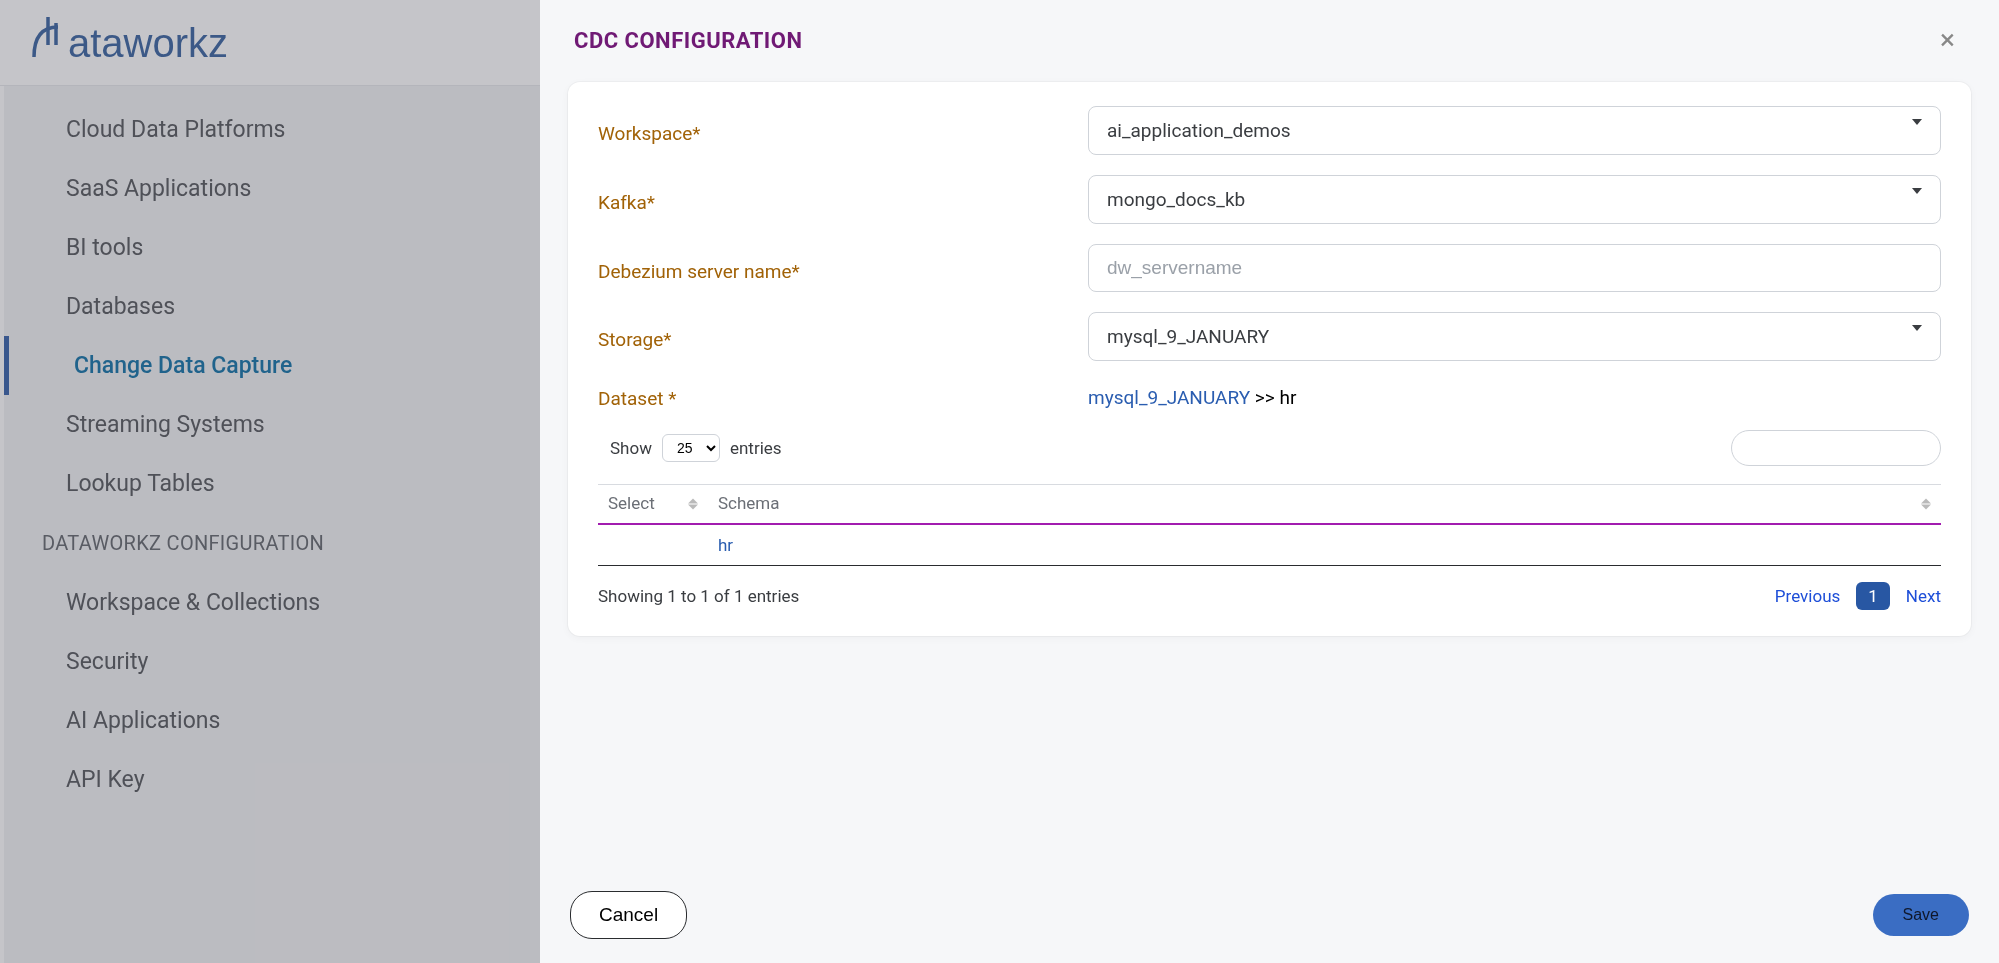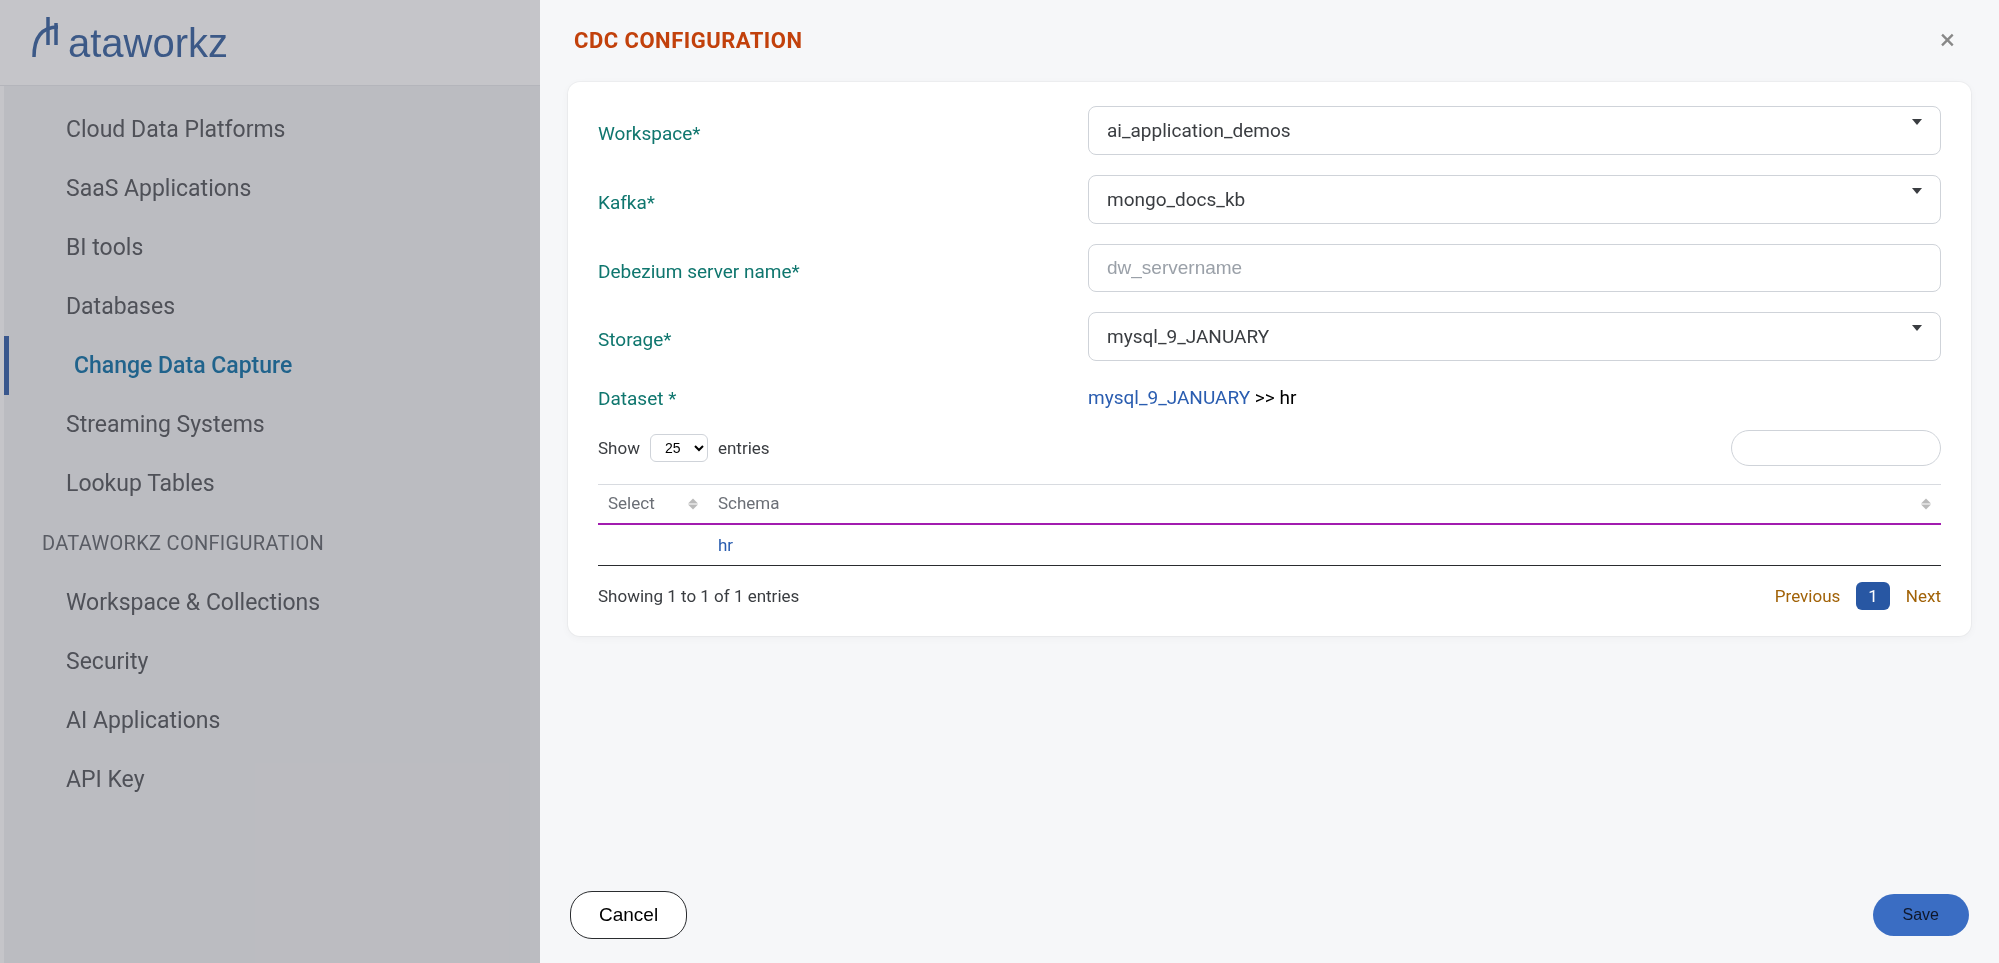--- a/index.html
+++ b/index.html
@@ -88,21 +88,21 @@
 .modal-header {
   display: flex;
   align-items: center;
   justify-content: space-between;
   padding: 22px 34px 10px 34px;
 }
 .modal-title {
   font-size: 22px;
   font-weight: 700;
   letter-spacing: 0.5px;
-  color: #c2410c;
+  color: #701a75;
 }
 .close-x {
   font-size: 28px;
   color: #888;
   cursor: pointer;
   line-height: 1;
   padding: 4px 10px;
 }
 
 .modal-body {
@@ -119,21 +119,21 @@
 }
 
 .form-row {
   display: flex;
   align-items: center;
   margin-bottom: 20px;
 }
 .form-label {
   width: 490px;
   font-size: 19px;
-  color: #0f766e;
+  color: #a16207;
   padding-top: 6px;
 }
 .form-control-wrap {
   flex: 1;
 }
 .form-select, .form-input {
   width: 100%;
   border: 1px solid #cfd3d9;
   border-radius: 8px;
   padding: 12px 18px;
@@ -158,20 +158,21 @@
 }
 .dataset-value .ds-link { color: #2a5db0; }
 .dataset-value { font-size: 19px; padding-top: 4px; }
 
 .table-controls {
   display: flex;
   justify-content: space-between;
   align-items: center;
   margin-top: 18px;
   margin-bottom: 18px;
+  margin-left: 12px;
 }
 .show-entries {
   display: flex;
   align-items: center;
   gap: 10px;
   font-size: 17px;
   color: #3a3d41;
 }
 .entries-select {
   border: 1px solid #cfd3d9;
@@ -234,21 +235,21 @@
   padding-top: 16px;
   font-size: 17px;
   color: #3a3d41;
 }
 .pager {
   display: flex;
   align-items: center;
   gap: 16px;
 }
 .page-btn {
-  color: #a16207;
+  color: #1d4ed8;
   cursor: pointer;
 }
 .page-num {
   background: #2857a3;
   color: #fff;
   border-radius: 6px;
   padding: 4px 12px;
   font-size: 17px;
 }
 

